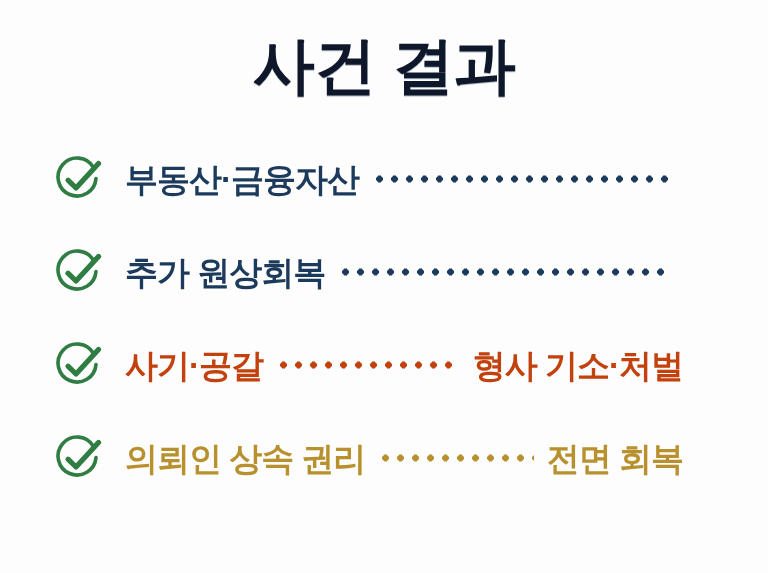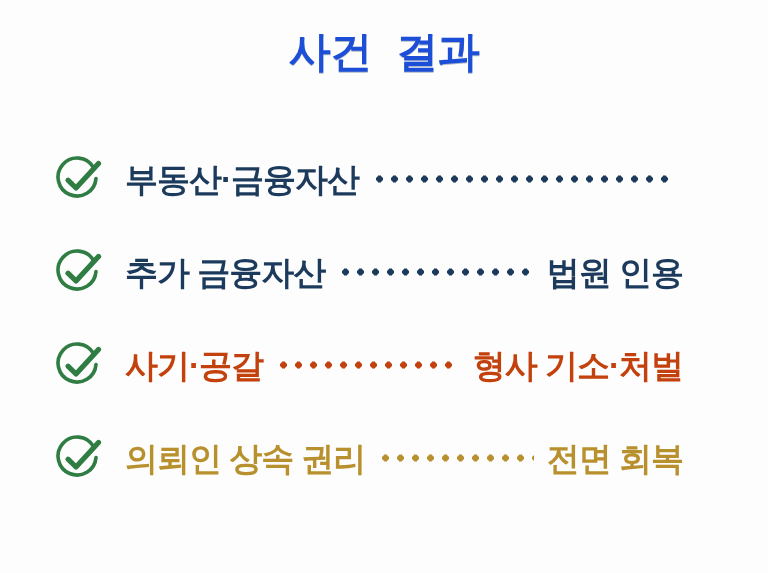--- a/index.html
+++ b/index.html
@@ -26,28 +26,27 @@
   
   .title-wrap {
     position: absolute;
     top: 33px;
     left: 0;
     width: 768px;
     text-align: center;
   }
   .title {
     display: inline-block;
-    font-size: 42px;
+    font-size: 62px;
     line-height: 1.08;
     font-weight: 800;
     letter-spacing: -0.5px;
-    color: #1d4ed8;
+    color: #0f172a;
     text-shadow: 0 1px 0 rgba(27,58,92,0.35);
     white-space: nowrap;
-    font-family: Liberation Mono, monospace;
   }
 
   
   .rows {
     position: absolute;
     top: 146px;
     left: 0;
     width: 736px;
   }
   .row {
@@ -144,23 +143,22 @@
       <span class="leader"></span>
     </div>
 
     <div class="row navy">
       <span class="check-icon">
         <svg viewBox="0 0 50 50" xmlns="http://www.w3.org/2000/svg" aria-hidden="true">
           <path d="M40.5 13.5 A19 19 0 1 0 43 24.5" fill="none" stroke="#2f7d43" stroke-width="3.6" stroke-linecap="round"></path>
           <path d="M15 26.2 L23 34 L45.5 9.5" fill="none" stroke="#2f7d43" stroke-width="5.2" stroke-linecap="round" stroke-linejoin="round"></path>
         </svg>
       </span>
-      <span class="row-label">추가 금융자산</span>
+      <span class="row-label">추가 원상회복</span>
       <span class="leader"></span>
-      <span class="row-value">법원 인용</span>
     </div>
 
     <div class="row red">
       <span class="check-icon">
         <svg viewBox="0 0 50 50" xmlns="http://www.w3.org/2000/svg" aria-hidden="true">
           <path d="M40.5 13.5 A19 19 0 1 0 43 24.5" fill="none" stroke="#2f7d43" stroke-width="3.6" stroke-linecap="round"></path>
           <path d="M15 26.2 L23 34 L45.5 9.5" fill="none" stroke="#2f7d43" stroke-width="5.2" stroke-linecap="round" stroke-linejoin="round"></path>
         </svg>
       </span>
       <span class="row-label">사기·공갈</span>

